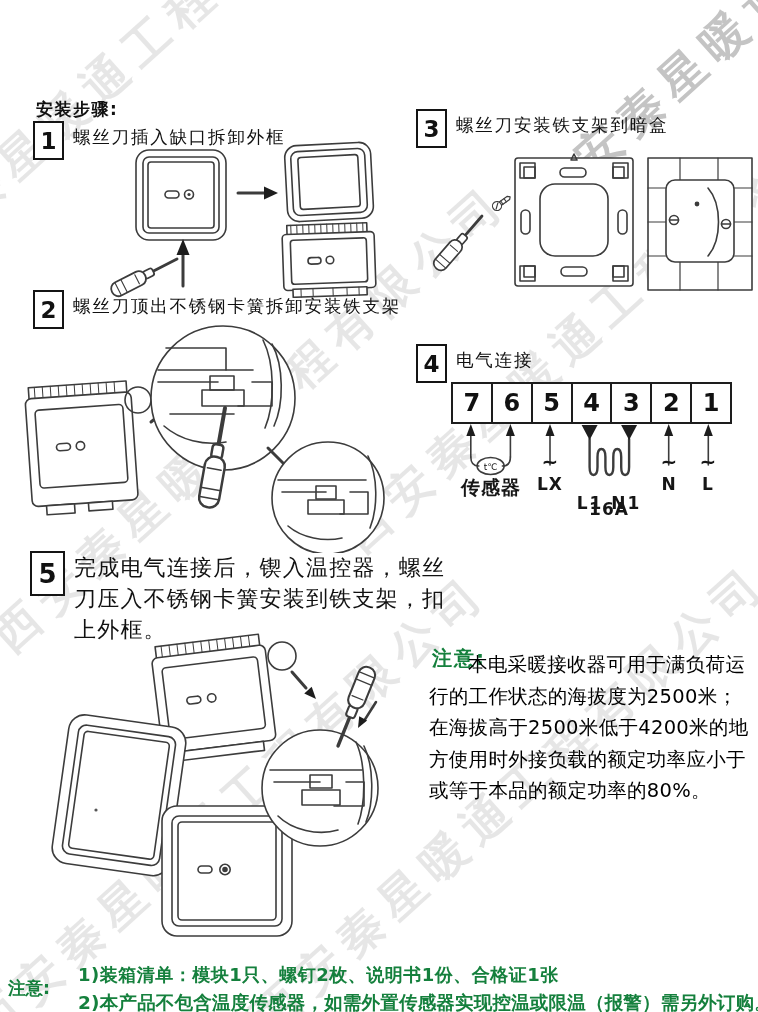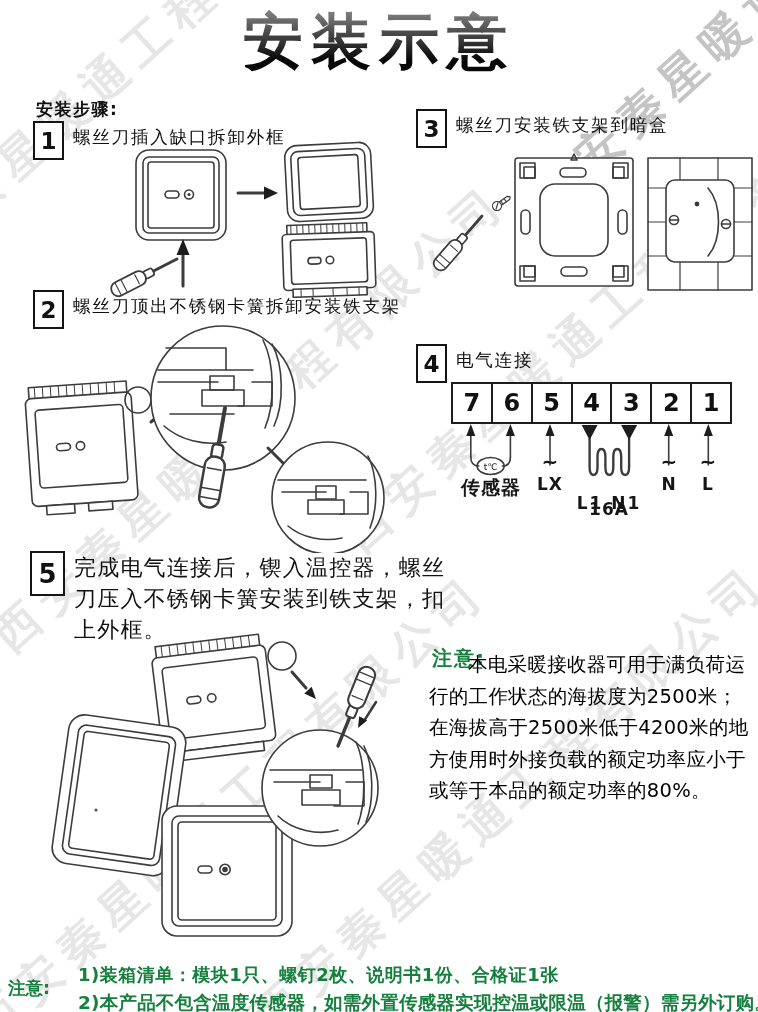--- a/index.html
+++ b/index.html
@@ -70,21 +70,20 @@
     </defs>
   </svg>
 
   <span class="wm" style="left:-140px;top:260px">西安秦星暖通工程有限公司</span>
   <span class="wm" style="left:-20px;top:620px">西安秦星暖通工程有限公司</span>
   <span class="wm" style="left:240px;top:1000px">西安秦星暖通工程有限公司</span>
   <span class="wm" style="left:330px;top:520px">西安秦星暖通工程有限公司</span>
   <span class="wm dark" style="left:520px;top:180px">西安秦星暖通工程有限公司</span>
   <span class="wm" style="left:-40px;top:1010px">西安秦星暖通工程有限公司</span>
 
-  <h1 class="title" style="margin:0">安装示意</h1>
 
   <div class="steps-heading">安装步骤:</div>
 
   <div class="step" id="step1" style="left:33px;top:121px;width:370px">
     <div class="numbox">1</div>
     <div class="step-label">螺丝刀插入缺口拆卸外框</div>
   </div>
 
   <div class="diagram" style="left:80px;top:136px">
     <svg width="322" height="162" viewBox="0 0 322 162">

